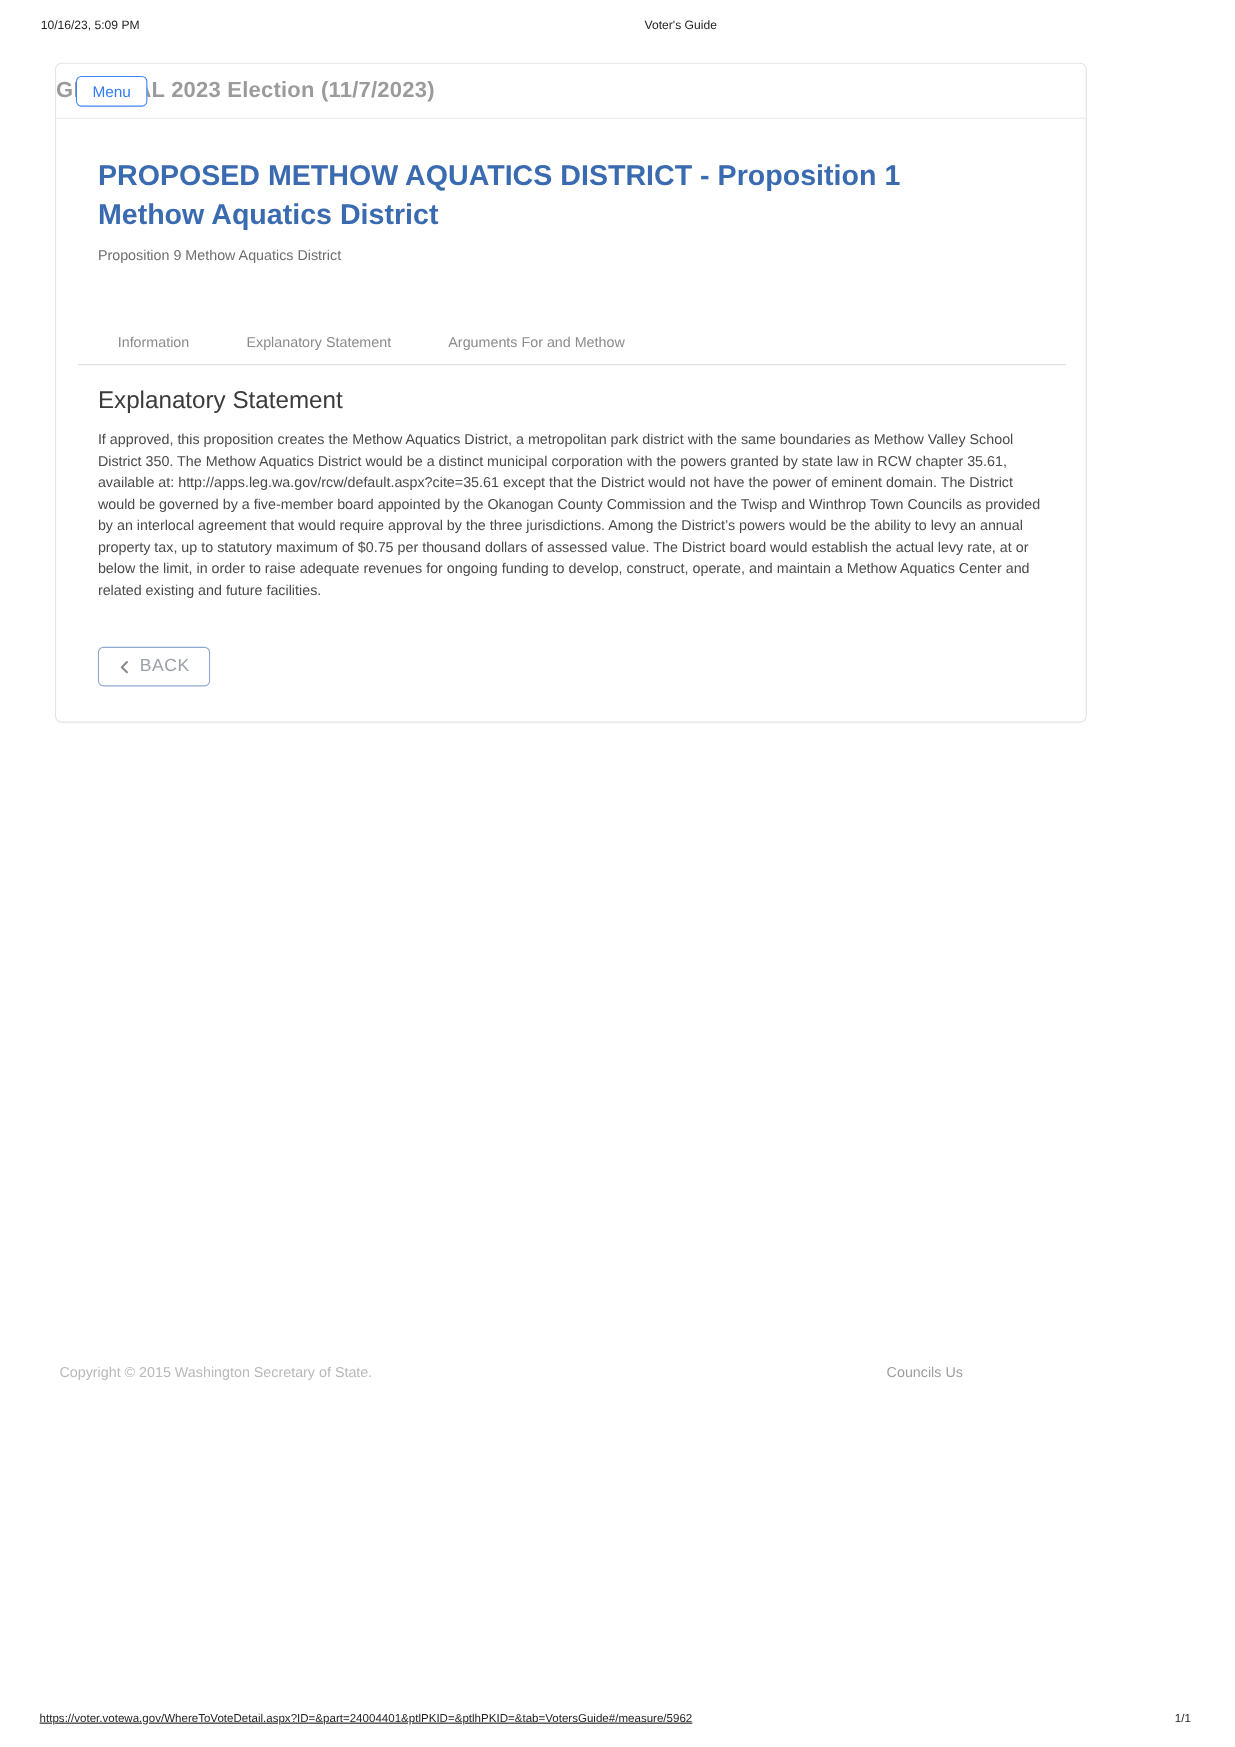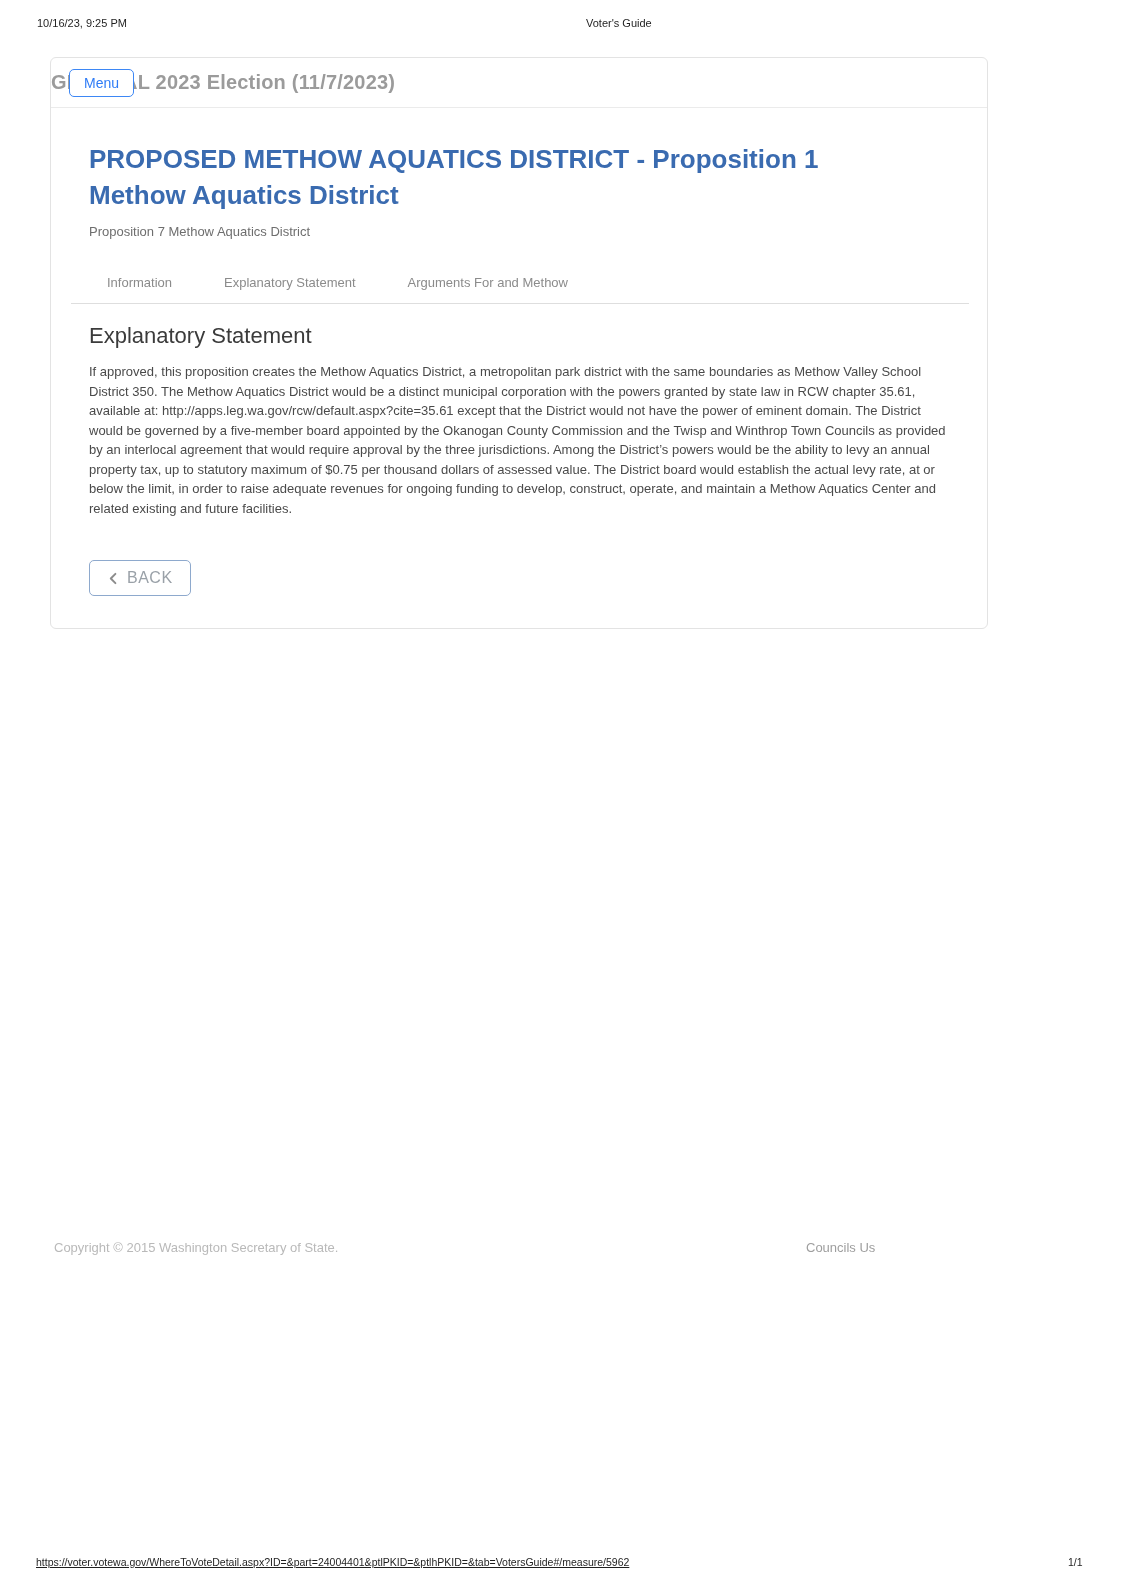--- a/index.html
+++ b/index.html
@@ -42,21 +42,21 @@
     color:#3a6bb0; font-size:26px; line-height:36px; font-weight:700;
     max-width:810px;
   }
   .measure-subtitle { margin-top:11px; color:#6e6e6e; font-size:13px; }
 
   .tabs {
     margin-top:36px; padding-left:18px; padding-bottom:13px;
     display:flex; column-gap:52px;
     font-size:13px; color:#8b8b8b;
   }
-  .tab { cursor:pointer; white-space:nowrap; }
+  .tab { cursor:pointer; white-space:nowrap;margin-top:28px; }
   .tabs-divider { height:1px; background:#dedede; margin:0 -12px 0 -18px; }
 
   .section-heading {
     margin-top:19px; font-size:22px; font-weight:400; color:#3b3b3b;
   }
   .statement {
     margin-top:13px; font-size:13px; line-height:19.5px; color:#4a4a4a;
     max-width:862px;
   }
 
@@ -75,32 +75,32 @@
     color:#b9b9b9; font-size:13px; white-space:nowrap;
   }
   .footer-contact {
     position:absolute; left:806px; top:1240px;
     color:#9e9e9e; font-size:13px; cursor:pointer; white-space:nowrap;
   }
 </style>
 </head>
 <body>
 
-<div class="print-text print-timestamp">10/16/23, 9:25 PM</div>
+<div class="print-text print-timestamp">10/16/23, 5:09 PM</div>
 <div class="print-text print-doctitle">Voter's Guide</div>
 
 <div class="card">
   <div class="card-header">
     <button class="menu-btn">Menu</button>
     <div class="election-title">GENERAL 2023 Election (11/7/2023)</div>
   </div>
 
   <div class="card-body">
     <h1 class="measure-title">PROPOSED METHOW AQUATICS DISTRICT - Proposition 1 Methow Aquatics District</h1>
-    <div class="measure-subtitle">Proposition 7 Methow Aquatics District</div>
+    <div class="measure-subtitle">Proposition 9 Methow Aquatics District</div>
 
     <div class="tabs">
       <div class="tab">Information</div>
       <div class="tab">Explanatory Statement</div>
       <div class="tab">Arguments For and Methow</div>
     </div>
     <div class="tabs-divider"></div>
 
     <h2 class="section-heading">Explanatory Statement</h2>
     <p class="statement">If approved, this proposition creates the Methow Aquatics District, a metropolitan park district with the same boundaries as Methow Valley School District 350. The Methow Aquatics District would be a distinct municipal corporation with the powers granted by state law in RCW chapter 35.61, available at: http://apps.leg.wa.gov/rcw/default.aspx?cite=35.61 except that the District would not have the power of eminent domain. The District would be governed by a five-member board appointed by the Okanogan County Commission and the Twisp and Winthrop Town Councils as provided by an interlocal agreement that would require approval by the three jurisdictions. Among the District’s powers would be the ability to levy an annual property tax, up to statutory maximum of $0.75 per thousand dollars of assessed value. The District board would establish the actual levy rate, at or below the limit, in order to raise adequate revenues for ongoing funding to develop, construct, operate, and maintain a Methow Aquatics Center and related existing and future facilities.</p>

